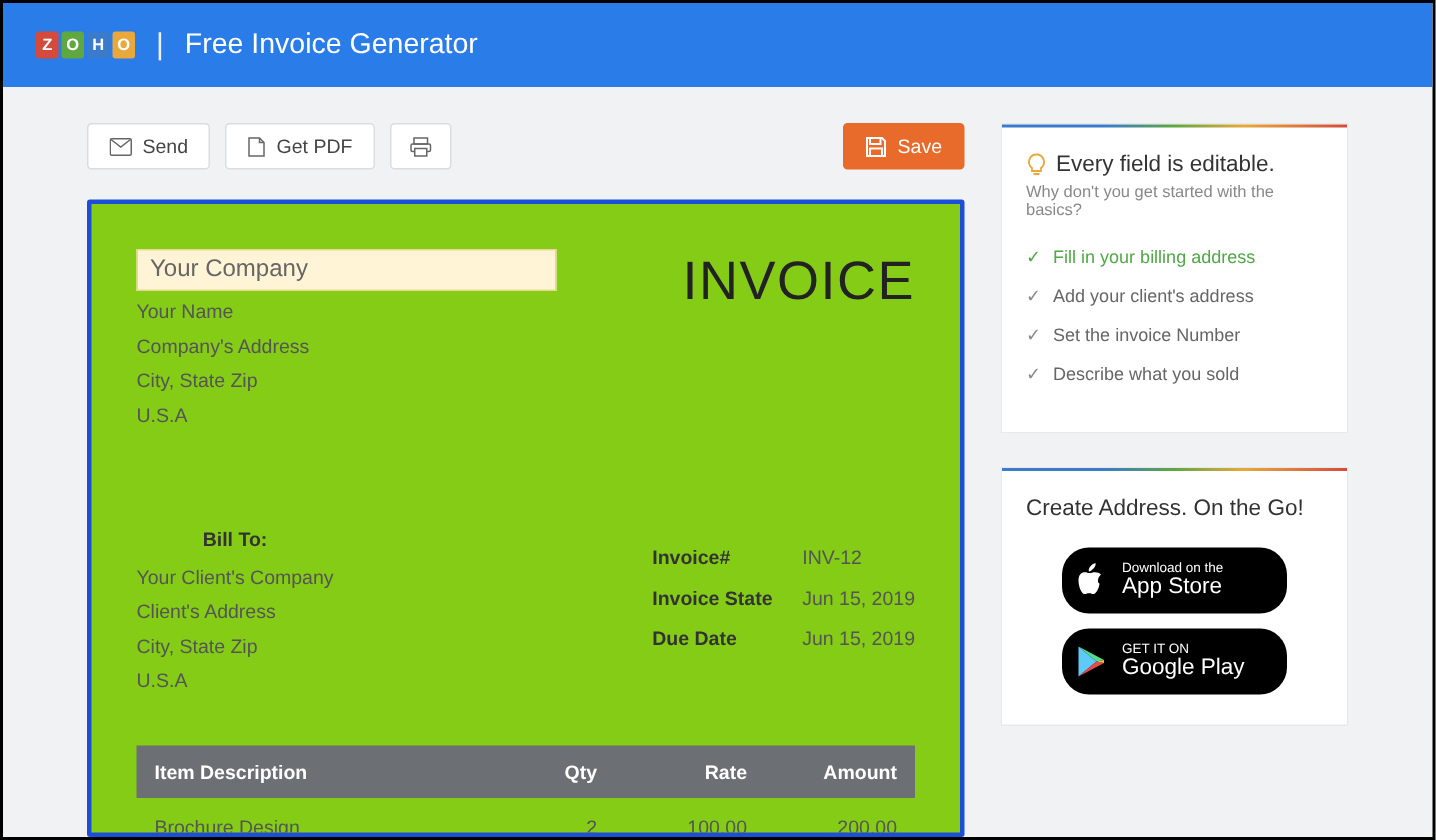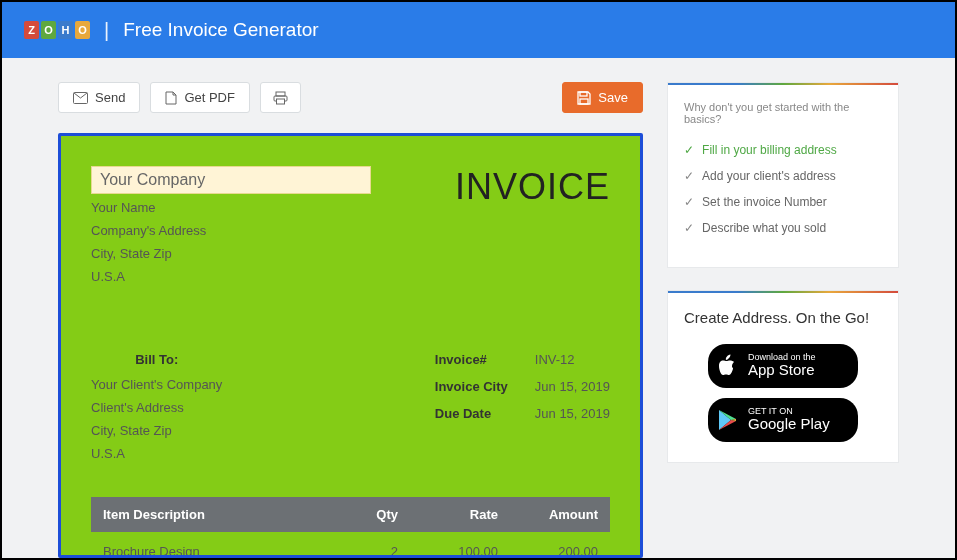--- a/index.html
+++ b/index.html
@@ -121,21 +121,21 @@
     letter-spacing: 1px;
   }
   .invoice-mid {
     display: flex;
     justify-content: space-between;
     margin-bottom: 28px;
   }
   .bill-to-block { font-size: 13px; color: #555; }
   .bill-to-label { font-weight: 700; color: #333; margin-bottom: 10px; text-align: center; }
   .bill-line { margin-bottom: 8px; }
-  .meta-block { font-size: 13px; }
+  .meta-block { font-size: 13px; margin-top: 12px; }
   .meta-row { display: flex; margin-bottom: 12px; }
   .meta-label { width: 100px; font-weight: 600; color: #333; }
   .meta-value { color: #555; }
   .items-table { width: 100%; border-collapse: collapse; font-size: 13px; }
   .items-table thead th {
     background: #6c7074;
     color: #fff;
     font-weight: 600;
     padding: 10px 12px;
     text-align: right;
@@ -294,21 +294,21 @@
           <div class="bill-line">Client's Address</div>
           <div class="bill-line">City, State Zip</div>
           <div class="bill-line">U.S.A</div>
         </div>
         <div class="meta-block">
           <div class="meta-row">
             <div class="meta-label">Invoice#</div>
             <div class="meta-value">INV-12</div>
           </div>
           <div class="meta-row">
-            <div class="meta-label">Invoice City</div>
+            <div class="meta-label">Invoice State</div>
             <div class="meta-value">Jun 15, 2019</div>
           </div>
           <div class="meta-row">
             <div class="meta-label">Due Date</div>
             <div class="meta-value">Jun 15, 2019</div>
           </div>
         </div>
       </div>
 
       <table class="items-table">
@@ -328,20 +328,29 @@
             <td>200.00</td>
           </tr>
         </tbody>
       </table>
     </div>
   </div>
 
   <div class="side-col">
     <div class="side-box">
       <div class="gradient-bar"></div>
+      <div class="tip-head">
+        <span class="icon">
+          <svg width="14" height="16" viewBox="0 0 14 16">
+              <path d="M7 1 a5 5 0 0 1 3 9 v2 h-6 v-2 a5 5 0 0 1 3 -9 z" fill="none" stroke="#e8a83c" stroke-width="1.2"></path>
+              <line x1="5" y1="14" x2="9" y2="14" stroke="#e8a83c" stroke-width="1.2"></line>
+            </svg>
+        </span>
+        <span>Every field is editable.</span>
+      </div>
       <div class="tip-sub">Why don't you get started with the basics?</div>
       <ul class="tip-list">
         <li>
             <span class="check">✓</span>
             <span>Fill in your billing address</span>
           </li>
         <li>
             <span class="check">✓</span>
             <span>Add your client's address</span>
           </li>

